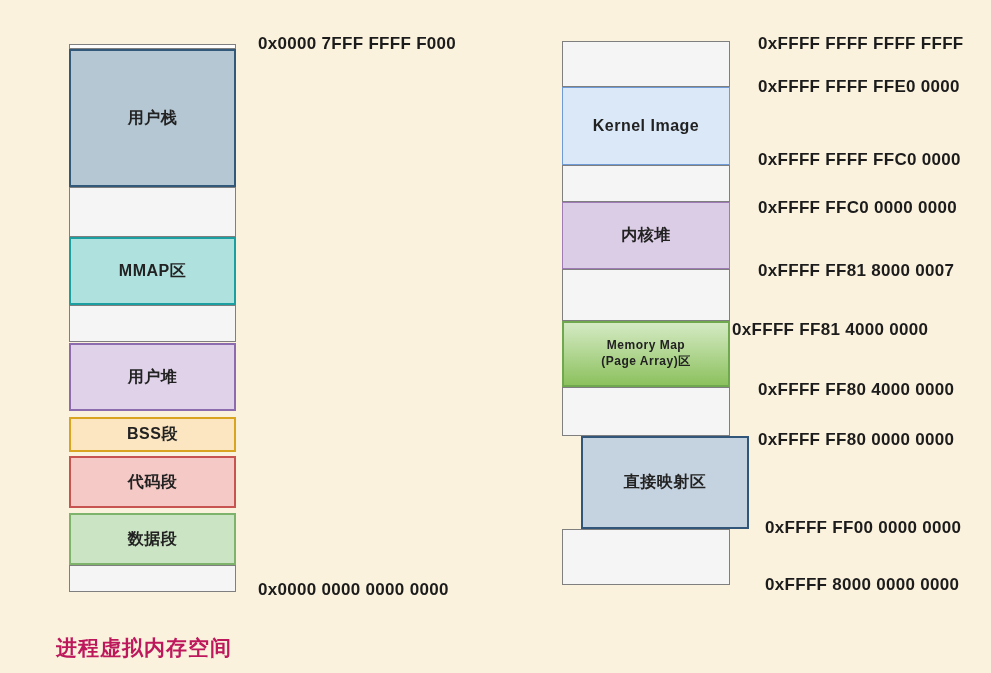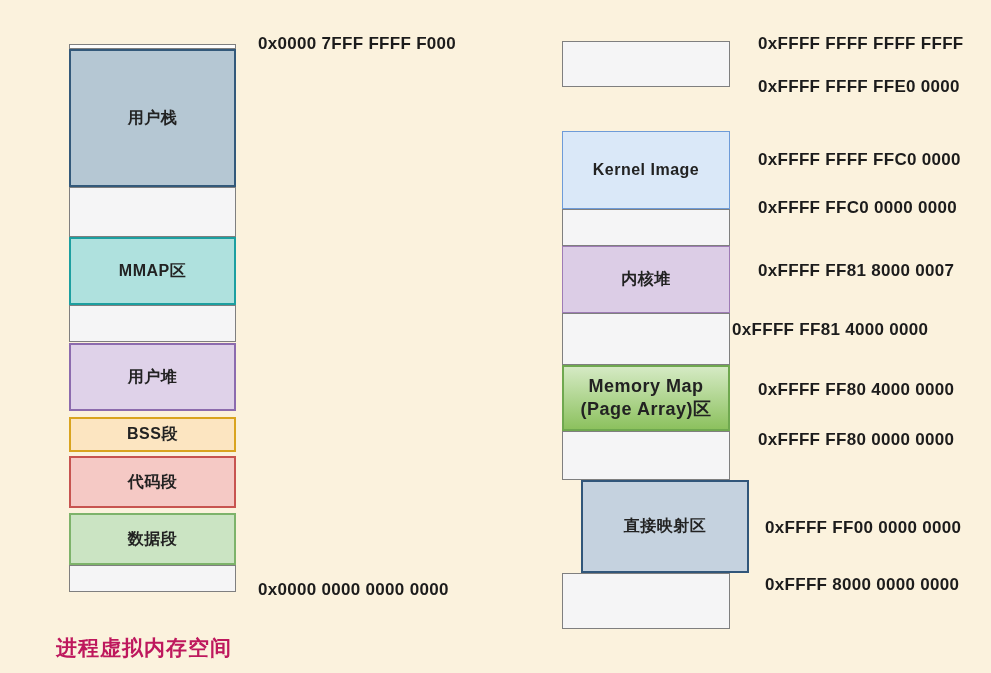--- a/index.html
+++ b/index.html
@@ -85,30 +85,30 @@
     </div>
 
   <div class="addr" id="left-top-addr" style="left:258px; top:44px;">0x0000 7FFF FFFF F000</div>
 
   <div class="addr" id="left-bottom-addr" style="left:258px; top:590px;">0x0000 0000 0000 0000</div>
 
   <div class="diagram-title" id="left-title" style="left:56px; top:648px;">进程虚拟内存空间</div>
 
   <div class="column" id="right-column" style="left:562px; top:41px; width:168px;">
       <div class="segment" style="height: 46px; border: 1px solid rgb(127, 127, 127); background: rgb(245, 245, 246);"></div>
-      <div class="segment" style="height: 78px; border: 1px solid rgb(110, 155, 216); background: rgb(218, 232, 248); margin-top: 44px;">
+      <div class="segment" style="height: 78px; border: 1px solid rgb(110, 155, 216); background: rgb(218, 232, 248);">
         <span class="seg-label">Kernel Image</span>
       </div>
       <div class="segment" style="height: 37px; border: 1px solid rgb(127, 127, 127); background: rgb(245, 245, 246);"></div>
       <div class="segment" style="height: 67px; border: 1px solid rgb(158, 123, 181); background: rgb(220, 205, 230);">
         <span class="seg-label">内核堆</span>
       </div>
       <div class="segment" style="height: 52px; border: 1px solid rgb(127, 127, 127); background: rgb(245, 245, 246);"></div>
       <div class="segment" style="height: 66px; border: 2px solid rgb(111, 168, 79); background: linear-gradient(rgb(213, 234, 196), rgb(140, 193, 94));">
-        <span class="seg-label" style="font-size: 18px;">Memory Map
+        <span class="seg-label" style="font-size: 12px;">Memory Map
 (Page Array)区</span>
       </div>
       <div class="segment" style="height: 49px; border: 1px solid rgb(127, 127, 127); background: rgb(245, 245, 246);"></div>
       <div class="segment" style="height: 93px; border: 2px solid rgb(49, 86, 122); background: rgb(197, 210, 223); margin-left: 19px;">
         <span class="seg-label">直接映射区</span>
       </div>
       <div class="segment" style="height: 56px; border: 1px solid rgb(127, 127, 127); background: rgb(245, 245, 246);"></div>
     </div>
 
   <div id="right-addresses">

